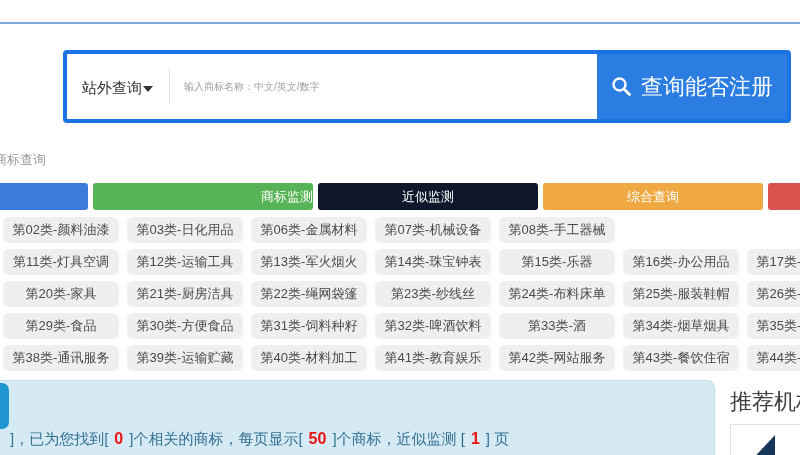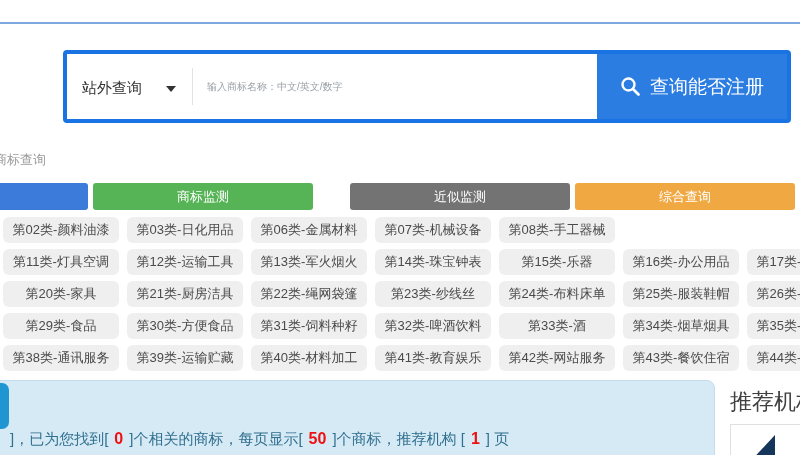--- a/index.html
+++ b/index.html
@@ -3,27 +3,27 @@
 <meta charset="utf-8">
 <style>
   html,body{margin:0;padding:0;background:#fff;}
   #screen{position:relative;width:800px;height:455px;overflow:hidden;background:#fff;
           font-family:"Liberation Sans","DejaVu Sans",sans-serif;}
   
   .topline{position:absolute;left:0;top:22px;width:800px;height:2px;background:#7fa8e0;}
   
   .search-wrap{position:absolute;left:63px;top:50px;width:720px;height:65px;
                border:4px solid #1a73e2;border-radius:4px;background:#fff;display:flex;align-items:stretch;}
-  .scope{display:flex;align-items:center;gap:24px;padding:4px 16px 0 15px;color:#333;font-size:15px;cursor:pointer;white-space:nowrap;}
+  .scope{display:flex;align-items:center;gap:1px;padding:4px 16px 0 15px;color:#333;font-size:15px;cursor:pointer;white-space:nowrap;}
   .caret{width:0;height:0;border-left:5px solid transparent;border-right:5px solid transparent;border-top:6px solid #333;}
   .vdivider{width:1px;background:#e3e3e3;margin:14px 0;}
   .search-input{flex:1;border:none;outline:none;padding:0 0 0 14px;font-size:10px;color:#333;
                 font-family:"Liberation Sans","DejaVu Sans",sans-serif;min-width:0;}
   .search-input::placeholder{color:#9aa0a6;}
-  .search-btn{width:190px;flex:none;border:none;background:#2b7de2;color:#fff;font-size:19px;
+  .search-btn{width:190px;flex:none;border:none;background:#2b7de2;color:#fff;font-size:22px;
               display:flex;align-items:center;justify-content:center;gap:9px;cursor:pointer;
               font-family:"Liberation Sans","DejaVu Sans",sans-serif;}
   
   .crumb{position:absolute;left:-6px;top:151px;font-size:13px;color:#9b9b9b;white-space:nowrap;}
   
   .tabs{position:absolute;left:-132px;top:183px;display:flex;gap:5px;}
   .tab{width:220px;height:27px;line-height:27px;text-align:center;color:#fff;font-size:13px;
        border-radius:3px;cursor:pointer;white-space:nowrap;}
   
   .grid{position:absolute;left:3px;top:217px;}
@@ -62,22 +62,22 @@
         <line x1="13" y1="13" x2="18.5" y2="18.5" stroke="#fff" stroke-width="2.8" stroke-linecap="round"></line>
       </svg>
       <span>查询能否注册</span>
     </button>
   </div>
 
   <div class="crumb">商标查询</div>
 
   <div class="tabs">
       <div class="tab" style="background: rgb(60, 123, 217);"></div>
-      <div class="tab" style="background: rgb(86, 180, 86);">商标监测</div>
-      <div class="tab" style="background: #737373; margin-left: 32px;">近似监测</div>
+      <div class="tab" style="background: rgb(86, 180, 86); text-align: right;">商标监测</div>
+      <div class="tab" style="background: #0f172a;">近似监测</div>
       <div class="tab" style="background: rgb(240, 168, 67);">综合查询</div>
       <div class="tab" style="background: rgb(217, 83, 79);"></div>
     </div>
 
   <div class="grid">
       <div class="cat-row">
         <div class="cat-cell">第02类-颜料油漆</div>
         <div class="cat-cell">第03类-日化用品</div>
         <div class="cat-cell">第06类-金属材料</div>
         <div class="cat-cell">第07类-机械设备</div>
@@ -117,21 +117,21 @@
         <div class="cat-cell">第41类-教育娱乐</div>
         <div class="cat-cell">第42类-网站服务</div>
         <div class="cat-cell">第43类-餐饮住宿</div>
         <div class="cat-cell">第44类-医疗园艺</div>
       </div>
     </div>
 
   <div class="result-panel"></div>
   <div class="blue-bar"></div>
   <div class="result-text">
-    <span>]，已为您找到[</span><span class="num">0</span><span>]个相关的商标，每页显示[</span><span class="num">50</span><span>]个商标，推荐机构 [</span><span class="num">1</span><span>] 页</span>
+    <span>]，已为您找到[</span><span class="num">0</span><span>]个相关的商标，每页显示[</span><span class="num">50</span><span>]个商标，近似监测 [</span><span class="num">1</span><span>] 页</span>
   </div>
 
   <div class="reco-title">推荐机构</div>
   <div class="reco-card">
     <svg width="62" height="46" viewBox="0 0 62 46">
       <polygon points="4,32 32,2 32,32" fill="#16355a"></polygon>
       <polygon points="36,22 60,30 36,38" fill="#16355a"></polygon>
     </svg>
   </div>
 

